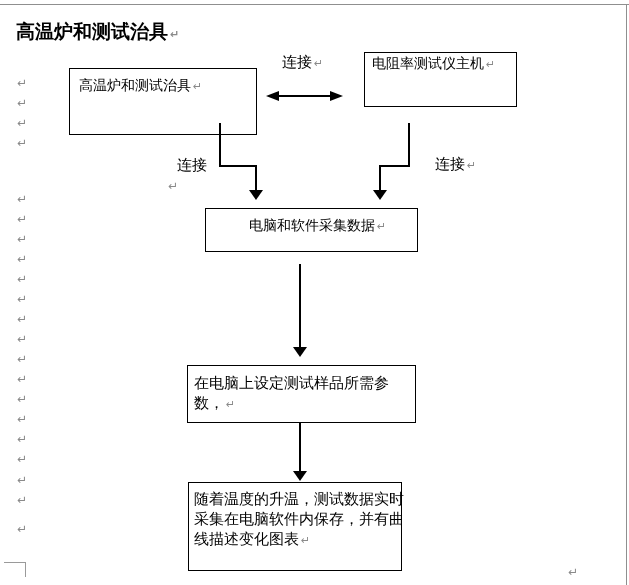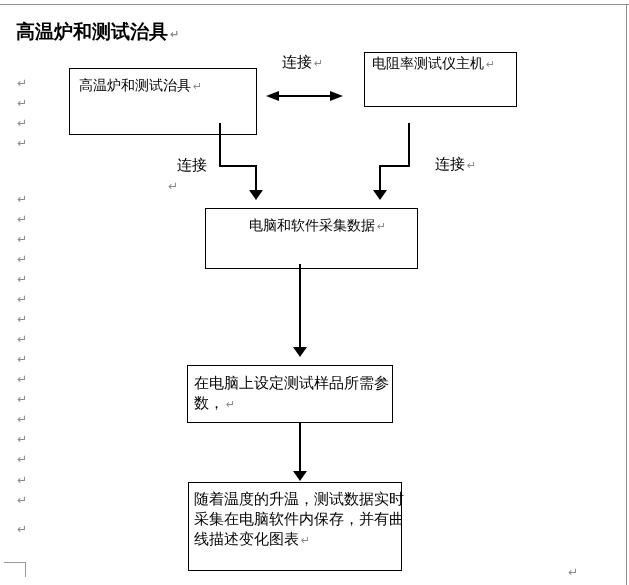--- a/index.html
+++ b/index.html
@@ -17,22 +17,22 @@
   
   #doc-title{left:16px;top:21px;font-size:19px;font-weight:bold;line-height:22px;white-space:nowrap;}
 
   
   .fc-box{
     position:absolute;box-sizing:border-box;border:1.5px solid #000;background:#fff;
     font-size:14px;line-height:18px;white-space:nowrap;
   }
   #box-furnace{left:69px;top:68px;width:188px;height:67px;padding:7px 2px 0 9px;}
   #box-tester{left:364px;top:52px;width:153px;height:55px;padding:1px 2px 0 7px;}
-  #box-computer{left:205px;top:208px;width:213px;height:61px;padding:7px 0 0 12px;text-align:center;}
-  #box-params{left:187px;top:365px;width:206px;height:58px;padding:7px 2px 14px 6px;font-size:15px;line-height:20px;}
+  #box-computer{left:205px;top:208px;width:213px;height:44px;padding:7px 0 0 12px;text-align:center;}
+  #box-params{left:187px;top:365px;width:229px;height:58px;padding:7px 2px 14px 6px;font-size:15px;line-height:20px;}
   #box-collect{left:188px;top:482px;width:214px;height:89px;padding:6px 2px 0 5px;font-size:15px;line-height:20px;}
 
   
   .conn-label{position:absolute;font-size:15px;line-height:16px;white-space:nowrap;}
   #label-connect-top{left:282px;top:54px;}
   #label-connect-left{left:177px;top:157px;}
   #label-connect-right{left:435px;top:156px;}
 
   
   .seg{position:absolute;background:#000;}

